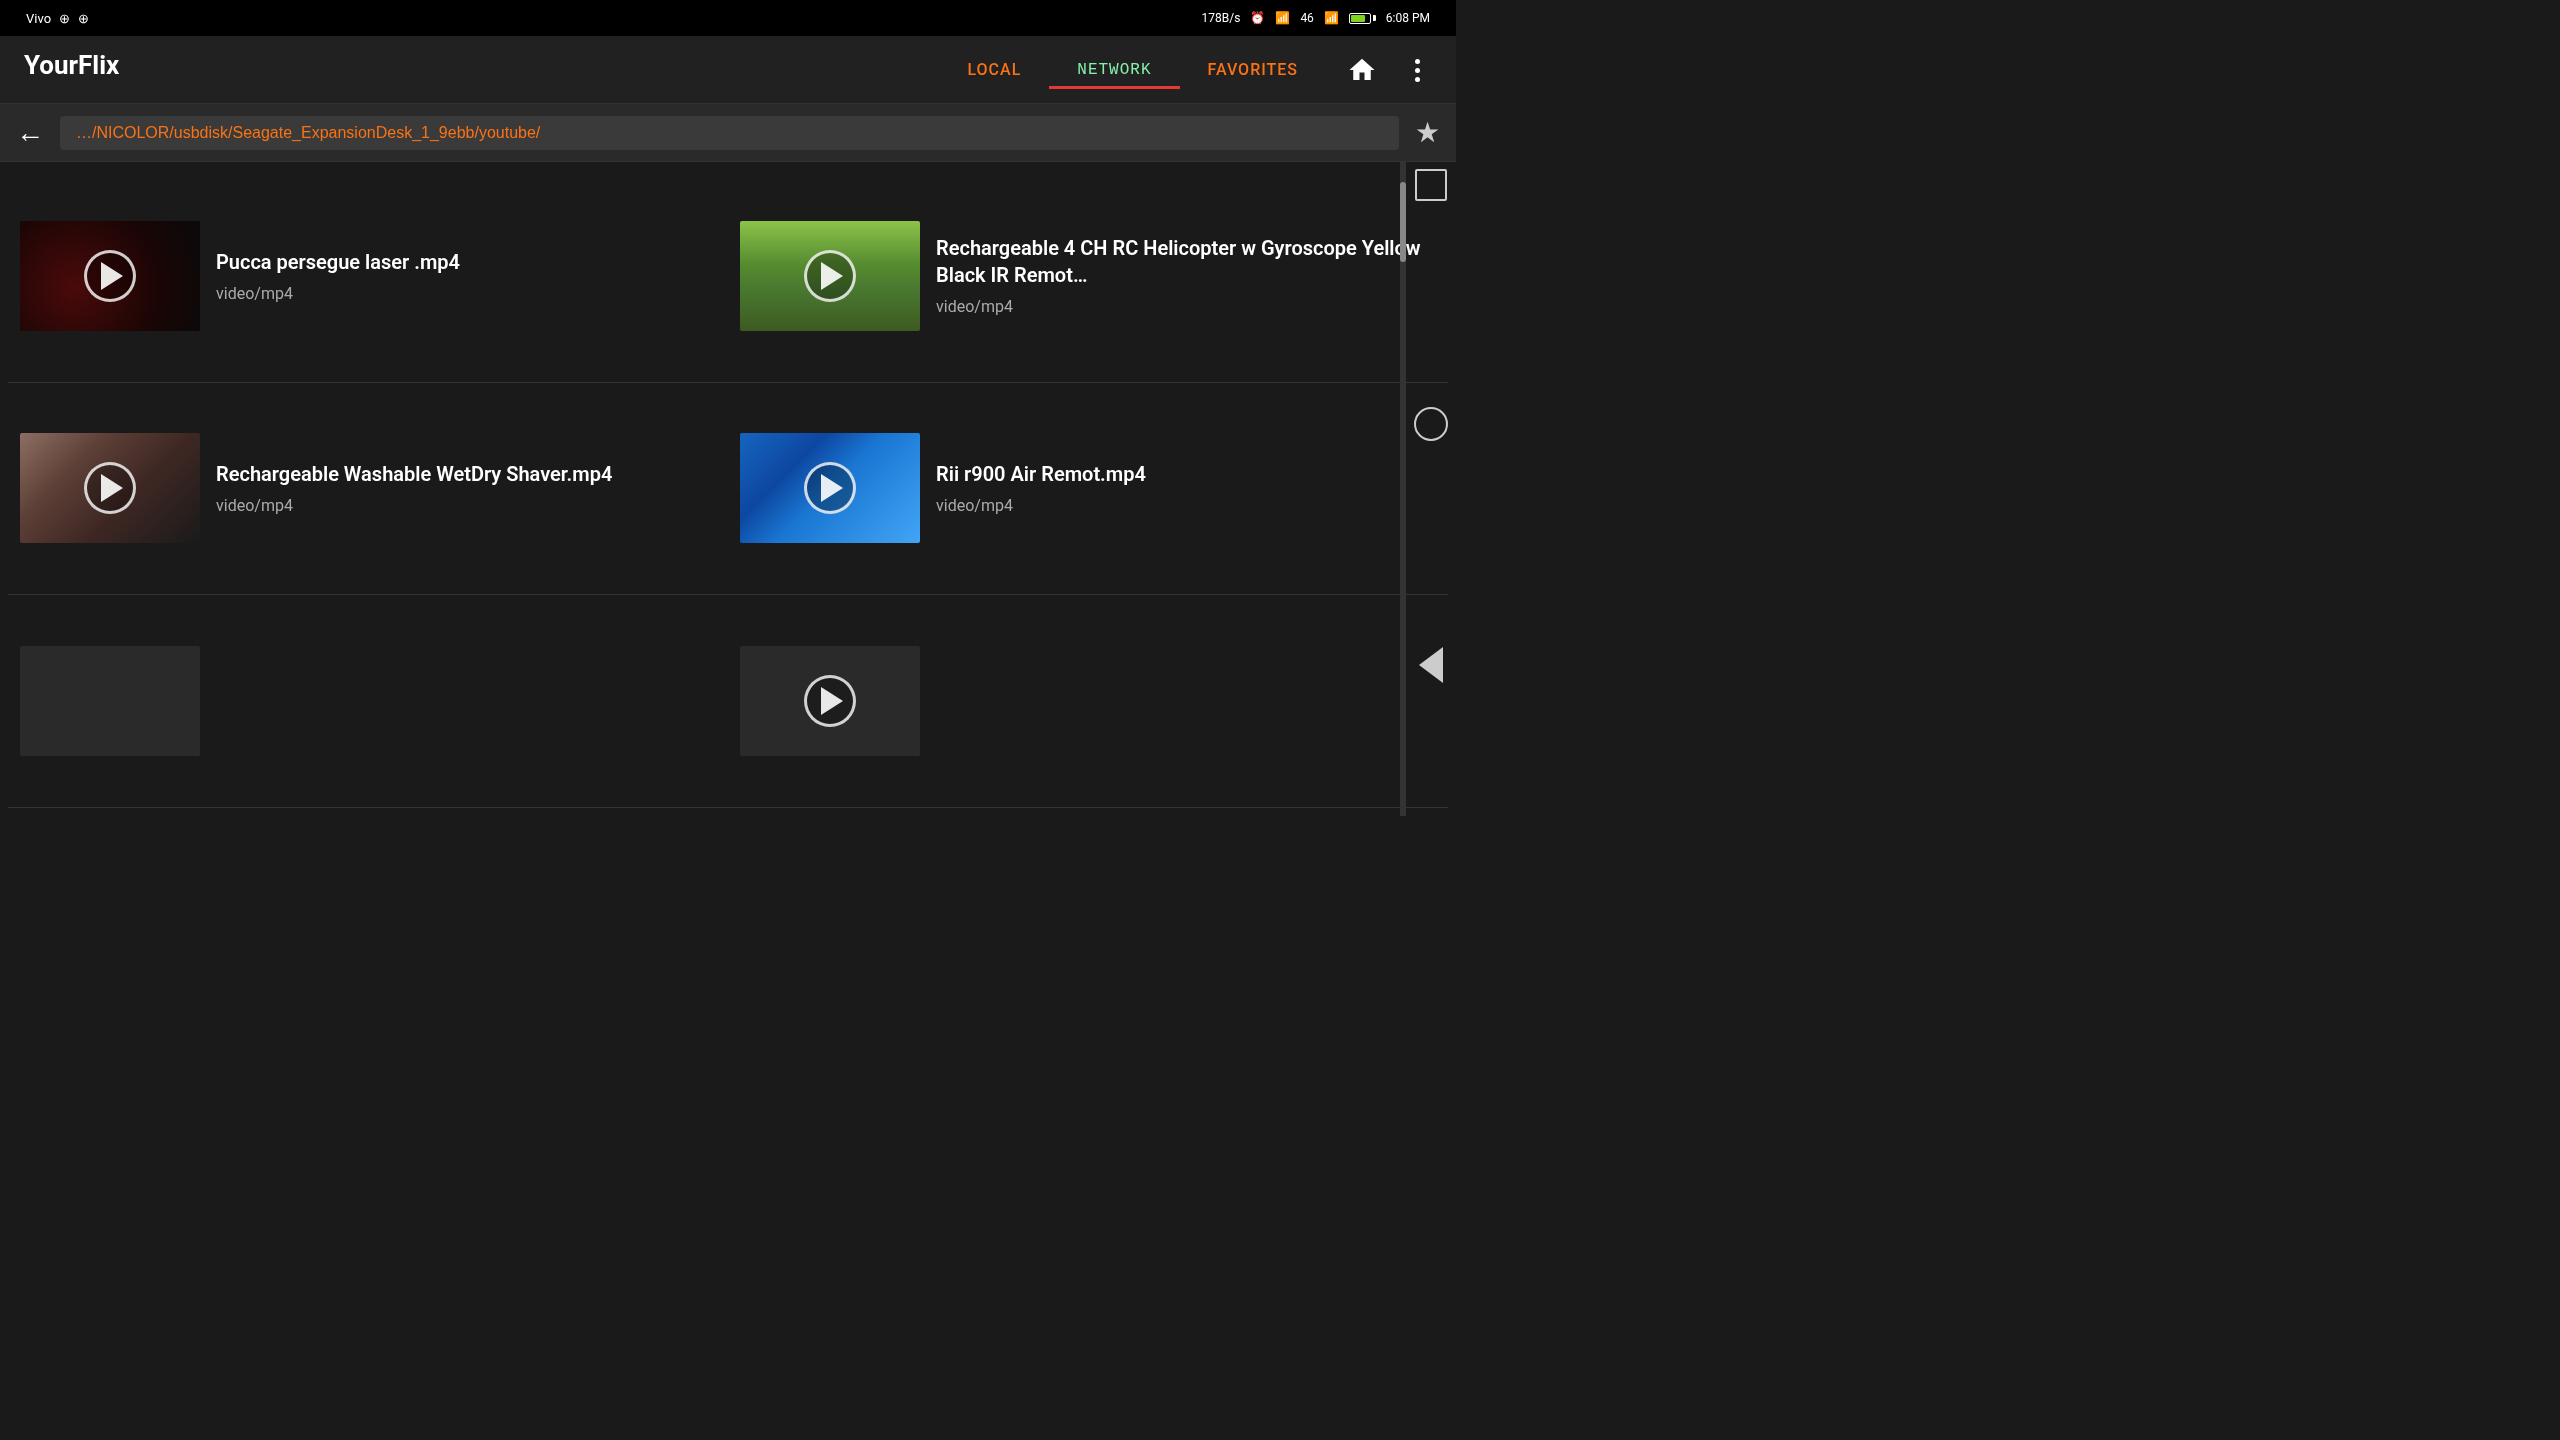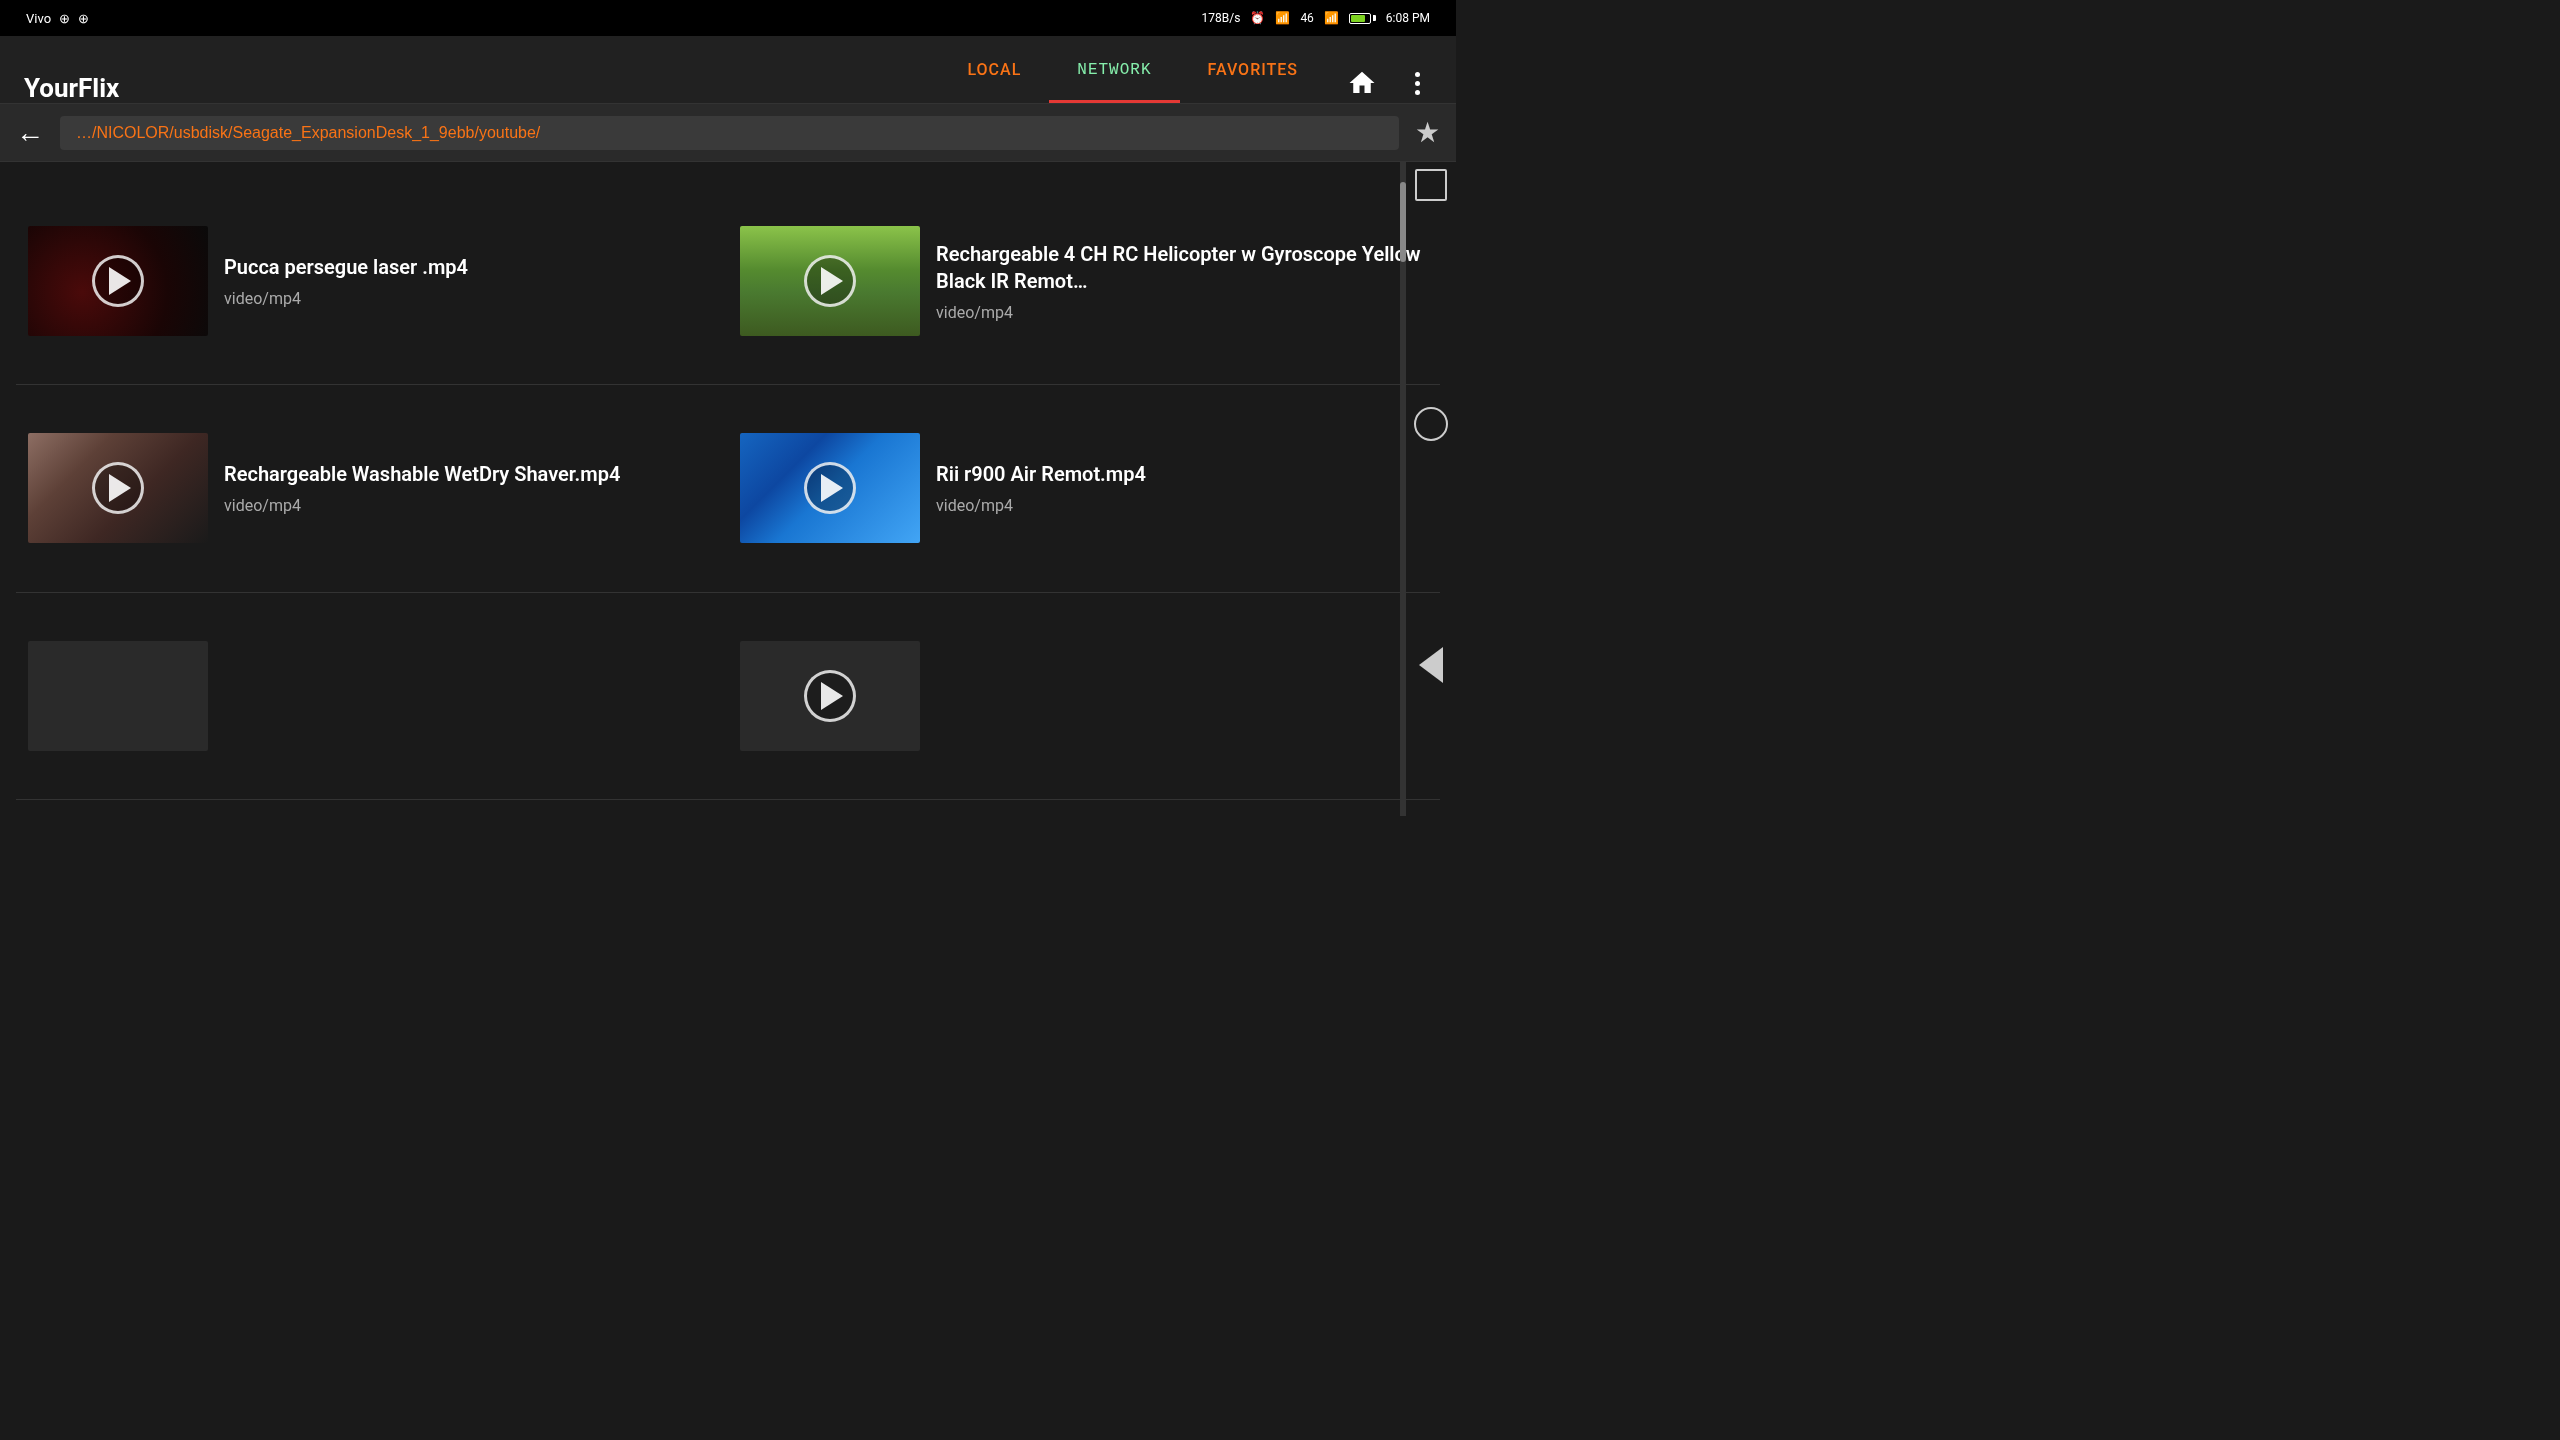--- a/index.html
+++ b/index.html
@@ -69,22 +69,22 @@
       background: #fff;
       border-radius: 0 1px 1px 0;
       margin-left: 1px;
     }
 
     
     .app-bar {
       background: #212121;
       height: 68px;
       display: flex;
-      align-items: flex-end;
-      padding: 0 24px;
+      align-items: flex-start;
+      padding: 14px 24px;
       border-bottom: 1px solid #333;
     }
 
     .app-title {
       font-size: 26px;
       font-weight: bold;
       color: #fff;
       flex: 0 0 auto;
       margin-right: auto;
     }
@@ -264,21 +264,21 @@
       border-radius: 3px;
       position: absolute;
       top: 20px;
     }
 
     
     .video-grid {
       display: grid;
       grid-template-columns: 1fr 1fr;
       gap: 0;
-      padding: 16px;
+      padding: 8px;
       overflow: hidden;
       height: calc(100% - 162px);
     }
 
     .video-item {
       display: flex;
       align-items: center;
       gap: 16px;
       padding: 16px 16px 16px 12px;
       border-bottom: 1px solid #333;

